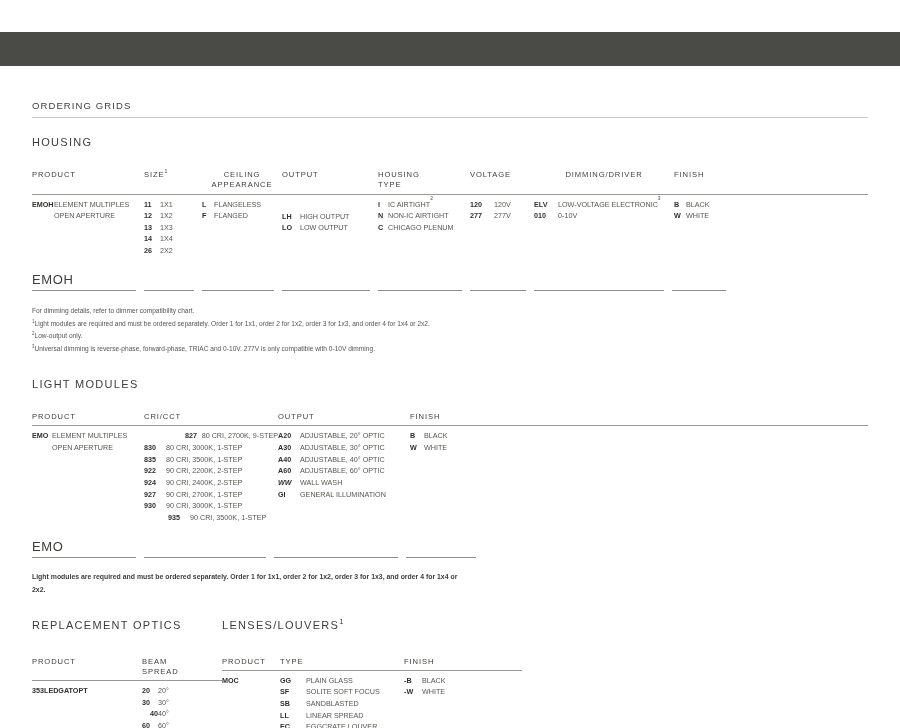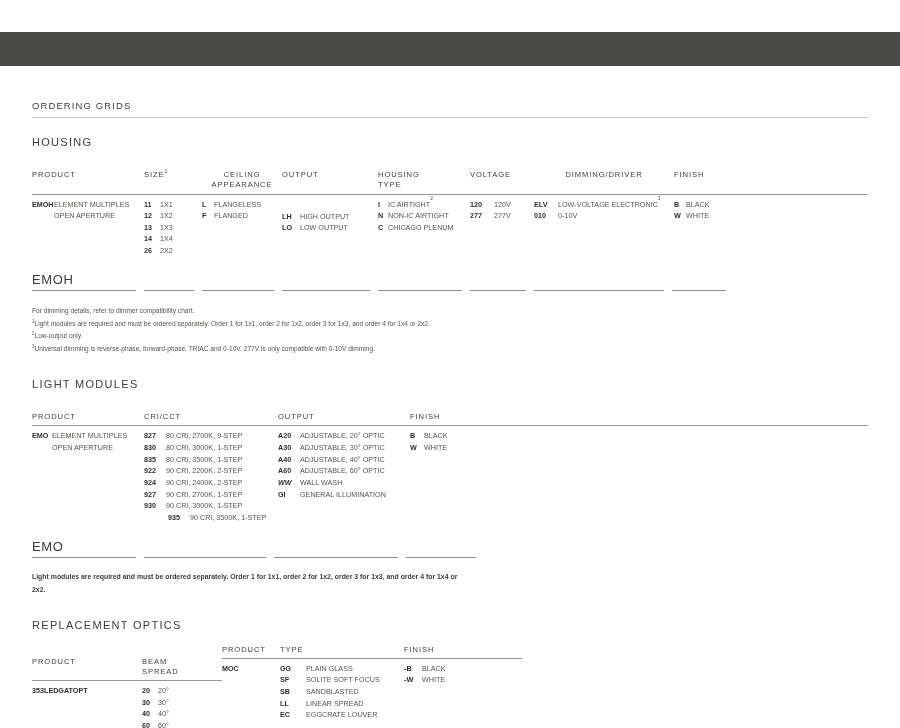--- a/index.html
+++ b/index.html
@@ -326,21 +326,21 @@
               <span class="code" style="width:20px;">EMO</span>
               <span class="desc">ELEMENT MULTIPLES</span>
             </div>
           <div class="row">
               <span class="code" style="width:20px;"></span>
               <span class="desc">OPEN APERTURE</span>
             </div>
         </div>
         <div class="col" style="width:134px;">
           <div class="row">
-              <span class="code" style="width:22px;">827</span>
+              <span class="code" style="width:22px;margin-left:41px;">827</span>
               <span class="desc">80 CRI, 2700K, 9-STEP</span>
             </div>
           <div class="row">
               <span class="code" style="width:22px;">830</span>
               <span class="desc">80 CRI, 3000K, 1-STEP</span>
             </div>
           <div class="row">
               <span class="code" style="width:22px;">835</span>
               <span class="desc">80 CRI, 3500K, 1-STEP</span>
             </div>
@@ -436,33 +436,36 @@
             <div class="col" style="width:60px;">
               <div class="row">
                   <span class="code" style="width:16px;">20</span>
                   <span class="desc">20°</span>
                 </div>
               <div class="row">
                   <span class="code" style="width:16px;">30</span>
                   <span class="desc">30°</span>
                 </div>
               <div class="row">
-                  <span class="code" style="width:16px;">40</span>
+                  <span class="code" style="width:16px;text-align:right;">40</span>
                   <span class="desc">40°</span>
                 </div>
               <div class="row">
                   <span class="code" style="width:16px;">60</span>
                   <span class="desc">60°</span>
                 </div>
             </div>
           </div>
         </div>
       </div>
 
       <div style="width:300px;">
+        <div class="block-label" style="margin-top:0;">
+          <span>LENSES/LOUVERS</span><sup>1</sup>
+        </div>
         <div class="grid" style="margin-top:26px;">
           <div class="grid-head">
             <div class="col" style="width:58px;">PRODUCT</div>
             <div class="col" style="width:124px;">TYPE</div>
             <div class="col" style="width:70px;">FINISH</div>
           </div>
           <div class="grid-body">
             <div class="col" style="width:58px;">
               <div class="row">
                   <span class="code">MOC</span>

